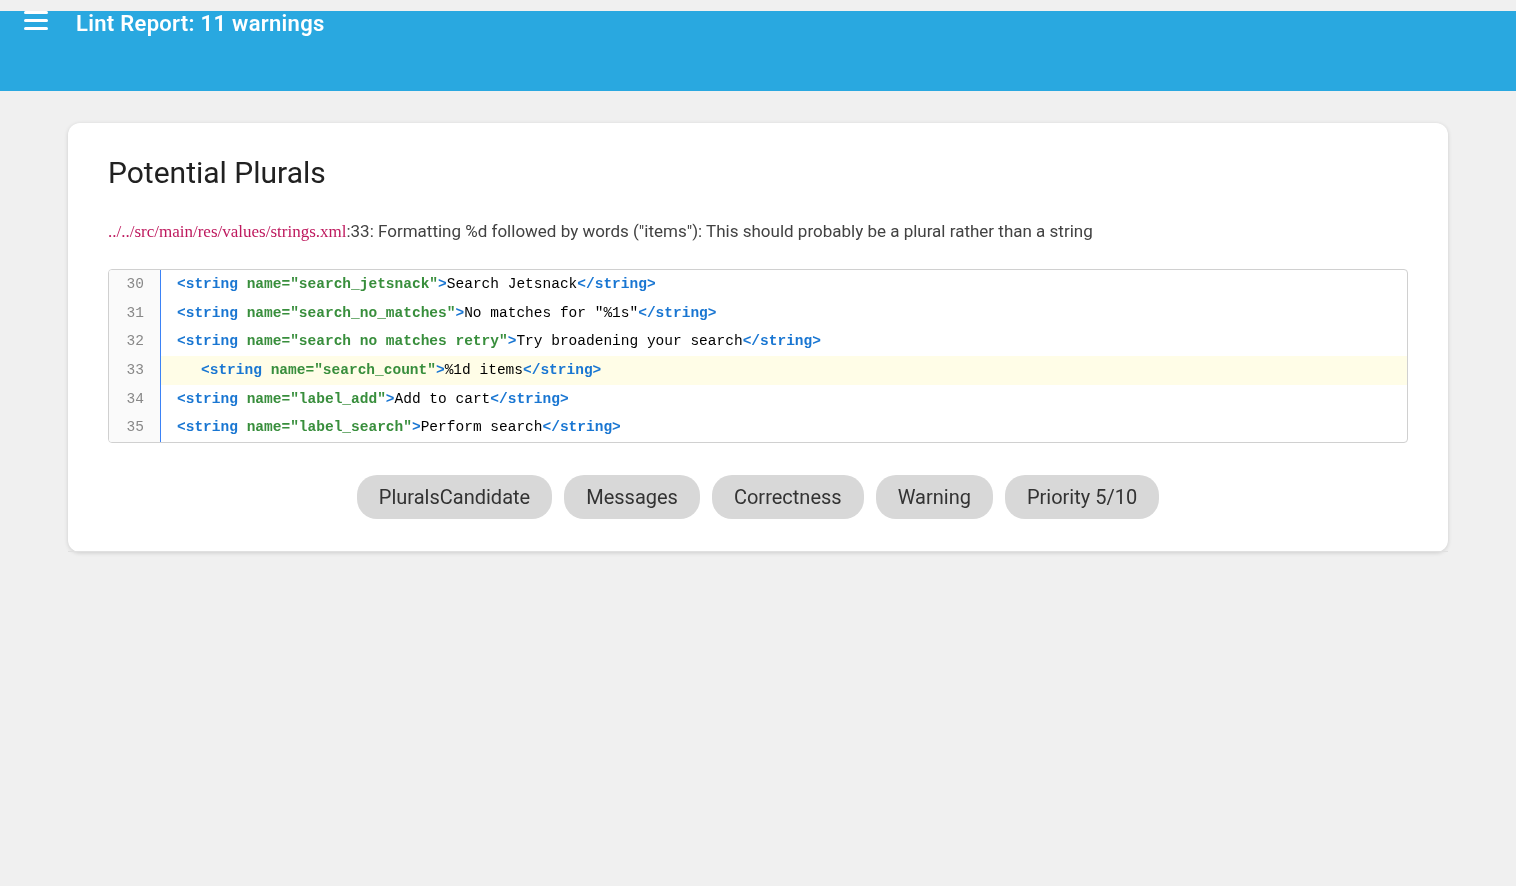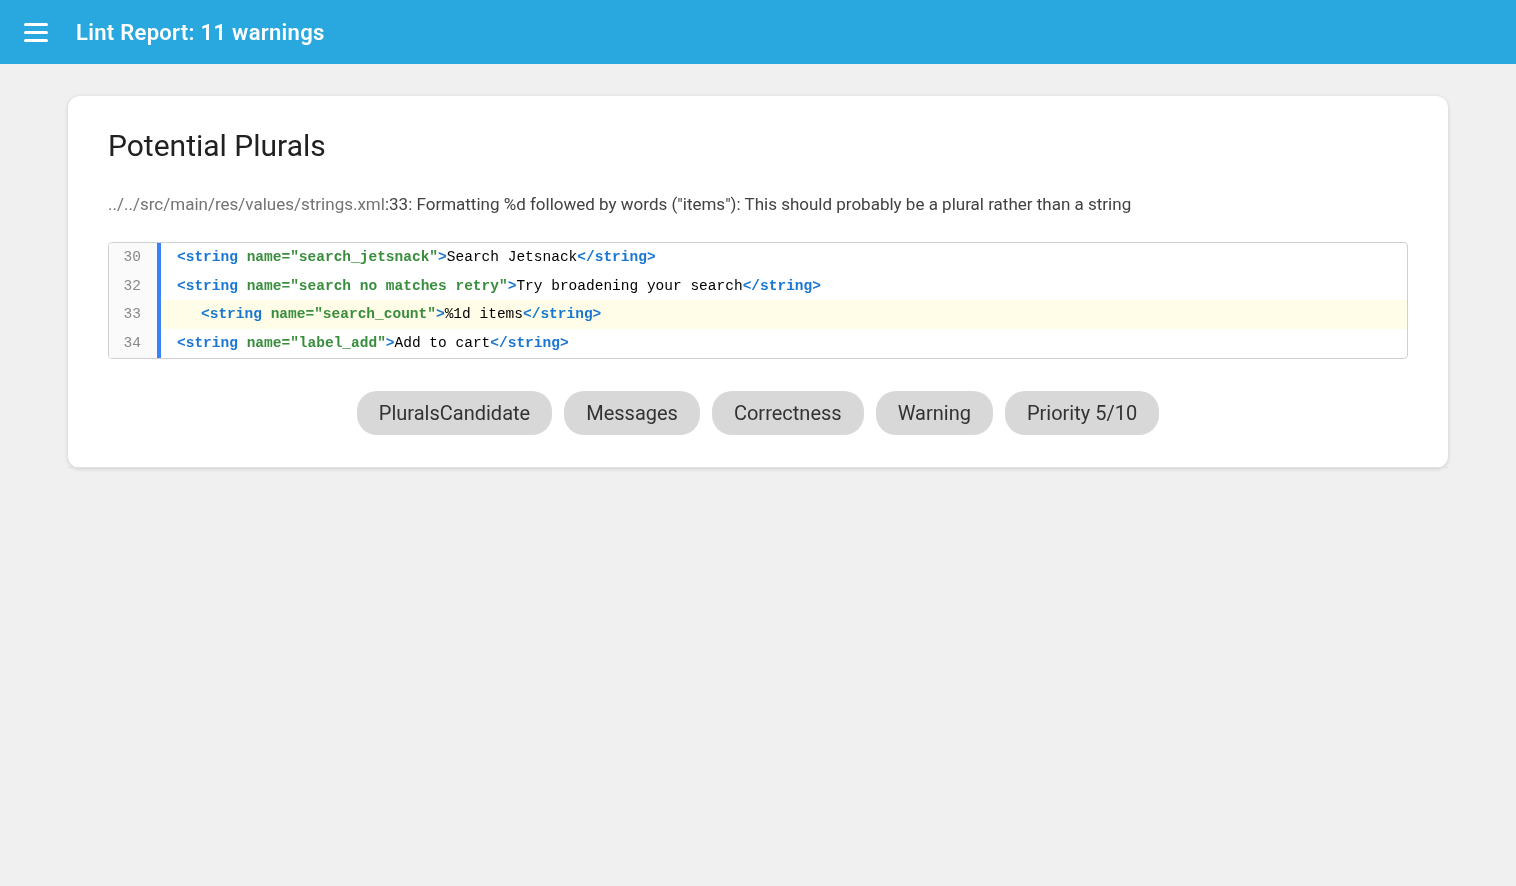--- a/index.html
+++ b/index.html
@@ -6,25 +6,25 @@
     body {
       font-family: 'Roboto', Arial, sans-serif;
       background: #f0f0f0;
       min-height: 886px;
       width: 1516px;
     }
 
     
     .header {
       background: #29a8e0;
-      height: 64px;
-      display: flex;
-      align-items: center;
+      height: 80px;
+      display: flex;
       padding: 0 24px;
       gap: 28px;
+      margin-top: 11px;
     }
     .header-menu-icon {
       display: flex;
       flex-direction: column;
       gap: 5px;
       cursor: pointer;
     }
     .header-menu-icon span {
       display: block;
       width: 24px;
@@ -64,22 +64,23 @@
     }
 
     
     .description {
       font-size: 17px;
       color: #424242;
       margin-bottom: 24px;
       line-height: 1.6;
     }
     .description a {
-      color: #737373;
+      color: #be185d;
       text-decoration: none;
+      font-family: Liberation Serif, serif;
     }
 
     
     .code-block {
       border: 1px solid #d0d0d0;
       border-radius: 4px;
       font-family: 'Courier New', Courier, monospace;
       font-size: 14.5px;
       overflow: hidden;
       margin-bottom: 32px;
@@ -93,21 +94,21 @@
       background: #fffde7;
       gap: 24px;
     }
     .line-number {
       color: #888;
       padding: 2px 16px 2px 12px;
       min-width: 52px;
       text-align: right;
       user-select: none;
       background: #fafafa;
-      border-right: 4px solid #3b82f6;
+      border-right: 1px solid #3b82f6;
     }
     .line-content {
       padding: 2px 16px;
       white-space: pre;
       flex: 1;
     }
 
     
     .tag { color: #1976d2; font-weight: bold; }
     .attr-name { color: #388e3c; font-weight: bold; }
@@ -178,36 +179,44 @@
       <a href="#">../../src/main/res/values/strings.xml</a><span>:33: Formatting %d followed by words ("items"): This should probably be a plural rather than a string</span>
     </p>
 
     <div class="code-block">
 
       <div class="code-line">
         <span class="line-number">30</span>
         <span class="line-content"><span class="tag">&lt;string </span><span class="attr-name">name=</span><span class="attr-value">"search_jetsnack"</span><span class="tag">&gt;</span><span class="text-content">Search Jetsnack</span><span class="tag">&lt;/string&gt;</span></span>
       </div>
 
+      <div class="code-line">
+        <span class="line-number">31</span>
+        <span class="line-content"><span class="tag">&lt;string </span><span class="attr-name">name=</span><span class="attr-value">"search_no_matches"</span><span class="tag">&gt;</span><span class="text-content">No matches for "%1s"</span><span class="tag">&lt;/string&gt;</span></span>
+      </div>
 
       <div class="code-line">
         <span class="line-number">32</span>
         <span class="line-content"><span class="tag">&lt;string </span><span class="attr-name">name=</span><span class="attr-value">"search no matches retry"</span><span class="tag">&gt;</span><span class="text-content">Try broadening your search</span><span class="tag">&lt;/string&gt;</span></span>
       </div>
 
       <div class="code-line highlighted">
         <span class="line-number">33</span>
         <span class="line-content"><span class="tag">&lt;string </span><span class="attr-name">name=</span><span class="attr-value">"search_count"</span><span class="tag">&gt;</span><span class="text-content">%1d items</span><span class="tag">&lt;/string&gt;</span></span>
       </div>
 
       <div class="code-line">
         <span class="line-number">34</span>
         <span class="line-content"><span class="tag">&lt;string </span><span class="attr-name">name=</span><span class="attr-value">"label_add"</span><span class="tag">&gt;</span><span class="text-content">Add to cart</span><span class="tag">&lt;/string&gt;</span></span>
       </div>
 
+      <div class="code-line">
+        <span class="line-number">35</span>
+        <span class="line-content"><span class="tag">&lt;string </span><span class="attr-name">name=</span><span class="attr-value">"label_search"</span><span class="tag">&gt;</span><span class="text-content">Perform search</span><span class="tag">&lt;/string&gt;</span></span>
+      </div>
 
     </div>
 
     <div class="tags-row">
       <span class="tag-pill">PluralsCandidate</span>
       <span class="tag-pill">Messages</span>
       <span class="tag-pill">Correctness</span>
       <span class="tag-pill">Warning</span>
       <span class="tag-pill">Priority 5/10</span>
     </div>

